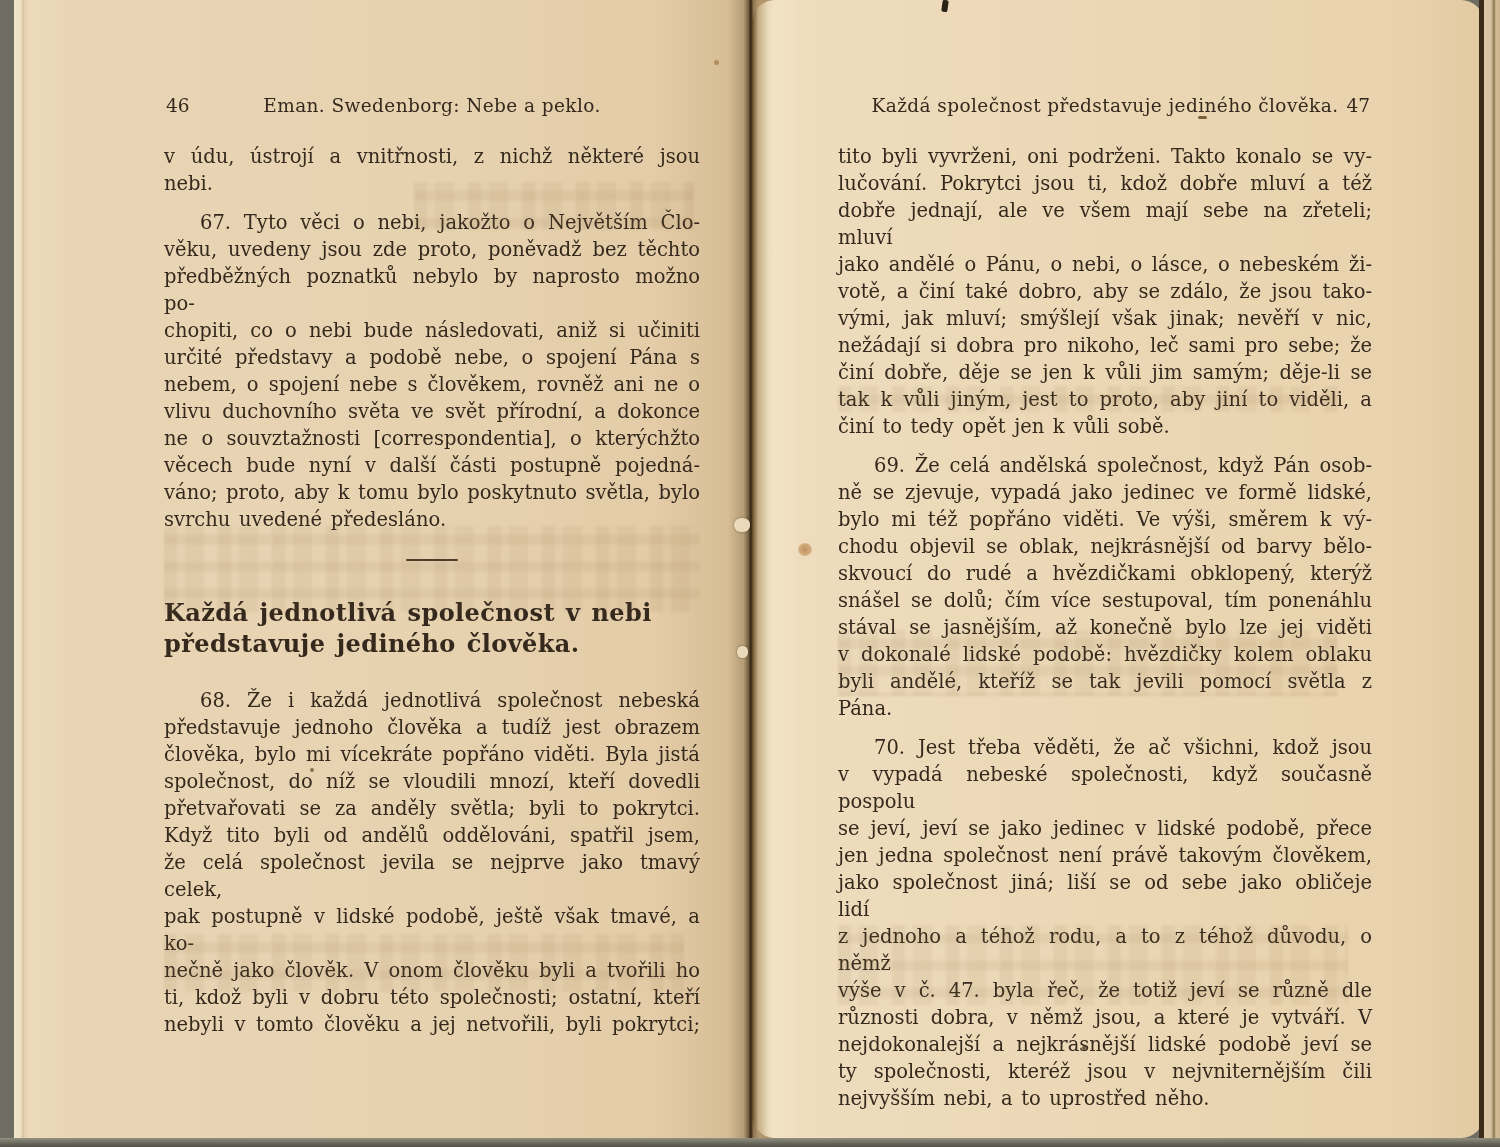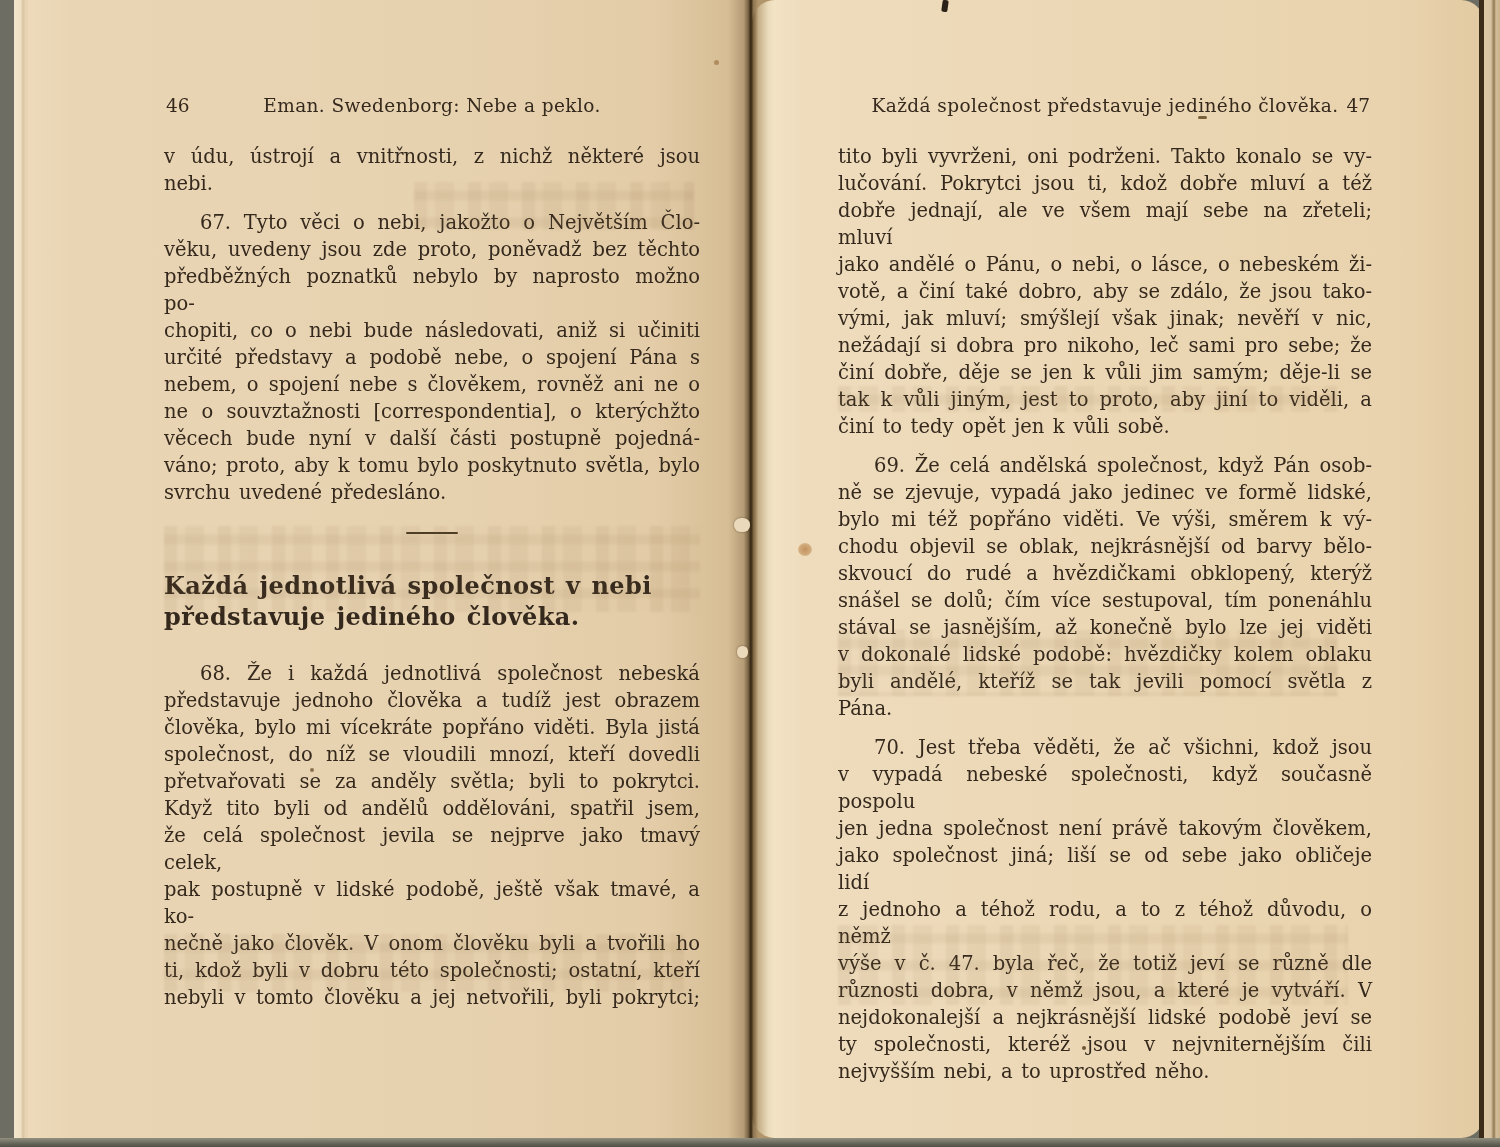--- a/index.html
+++ b/index.html
@@ -85,20 +85,21 @@
           <div class="bline just">v údu, ústrojí a vnitřnosti, z nichž některé jsou</div>
           <div class="bline">nebi.</div>
         </div>
         <div class="para">
           <div class="bline just ind">67. Tyto věci o nebi, jakožto o Největším Člo-</div>
           <div class="bline just">věku, uvedeny jsou zde proto, poněvadž bez těchto</div>
           <div class="bline just">předběžných poznatků nebylo by naprosto možno po-</div>
           <div class="bline just">chopiti, co o nebi bude následovati, aniž si učiniti</div>
           <div class="bline just">určité představy a podobě nebe, o spojení Pána s</div>
           <div class="bline just">nebem, o spojení nebe s člověkem, rovněž ani ne o</div>
+          <div class="bline just">vlivu duchovního světa ve svět přírodní, a dokonce</div>
           <div class="bline just">ne o souvztažnosti [correspondentia], o kterýchžto</div>
           <div class="bline just">věcech bude nyní v další části postupně pojedná-</div>
           <div class="bline just">váno; proto, aby k tomu bylo poskytnuto světla, bylo</div>
           <div class="bline">svrchu uvedené předesláno.</div>
         </div>
         <div class="sep"></div>
         <div class="heading">
           <div class="hline">Každá jednotlivá společnost v nebi</div>
           <div class="hline">představuje jediného člověka.</div>
         </div>
@@ -152,20 +153,21 @@
           <div class="bline just">skvoucí do rudé a hvězdičkami obklopený, kterýž</div>
           <div class="bline just">snášel se dolů; čím více sestupoval, tím ponenáhlu</div>
           <div class="bline just">stával se jasnějším, až konečně bylo lze jej viděti</div>
           <div class="bline just">v dokonalé lidské podobě: hvězdičky kolem oblaku</div>
           <div class="bline just">byli andělé, kteříž se tak jevili pomocí světla z</div>
           <div class="bline">Pána.</div>
         </div>
         <div class="para">
           <div class="bline just ind">70. Jest třeba věděti, že ač všichni, kdož jsou</div>
           <div class="bline just">v vypadá nebeské společnosti, když současně pospolu</div>
+          <div class="bline just">se jeví, jeví se jako jedinec v lidské podobě, přece</div>
           <div class="bline just">jen jedna společnost není právě takovým člověkem,</div>
           <div class="bline just">jako společnost jiná; liší se od sebe jako obličeje lidí</div>
           <div class="bline just">z jednoho a téhož rodu, a to z téhož důvodu, o němž</div>
           <div class="bline just">výše v č. 47. byla řeč, že totiž jeví se různě dle</div>
           <div class="bline just">různosti dobra, v němž jsou, a které je vytváří.  V</div>
           <div class="bline just">nejdokonalejší a nejkrásnější lidské podobě jeví se</div>
           <div class="bline just">ty společnosti,  kteréž jsou v nejvniternějším čili</div>
           <div class="bline">nejvyšším nebi, a to uprostřed něho.</div>
         </div>
       </div>

